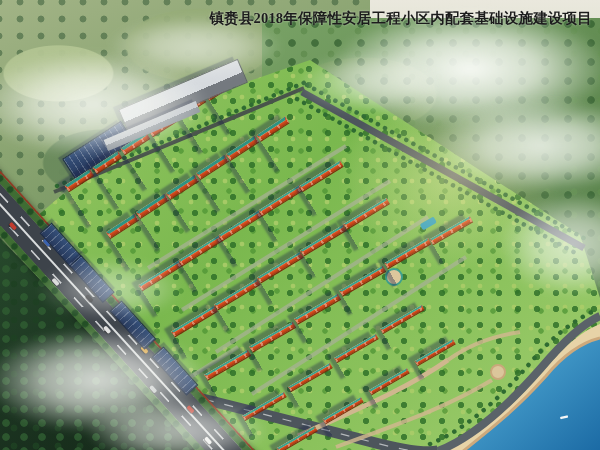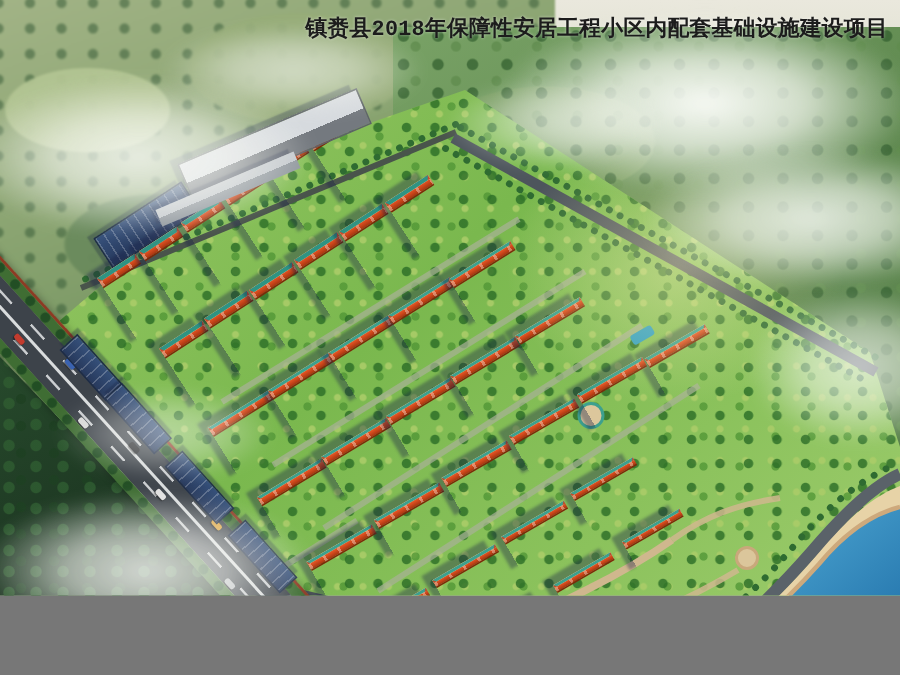--- a/index.html
+++ b/index.html
@@ -1,18 +1,18 @@
 <!DOCTYPE html>
 <html><head>
 <meta charset="utf-8">
 <style>
   html,body{margin:0;padding:0;background:#777;}
   .stage{
-    position:relative;width:600px;height:397px;overflow:hidden;
-    font-family:Liberation Mono, monospace;
+    position:relative;width:600px;height:450px;overflow:hidden;
+    font-family:Liberation Serif, serif;
   }
   .stage *{position:absolute;box-sizing:border-box;}
 
   
   .bg{
     left:0;top:0;width:600px;height:450px;
     background:linear-gradient(180deg,#eae8dd 0%,#e3e4d5 7%,#d5dcc4 14%,#c4d2b0 24%,#b9cda6 40%,#c2d2ae 100%);
   }
   .hills-tl{
     left:-10px;top:-5px;width:380px;height:280px;

